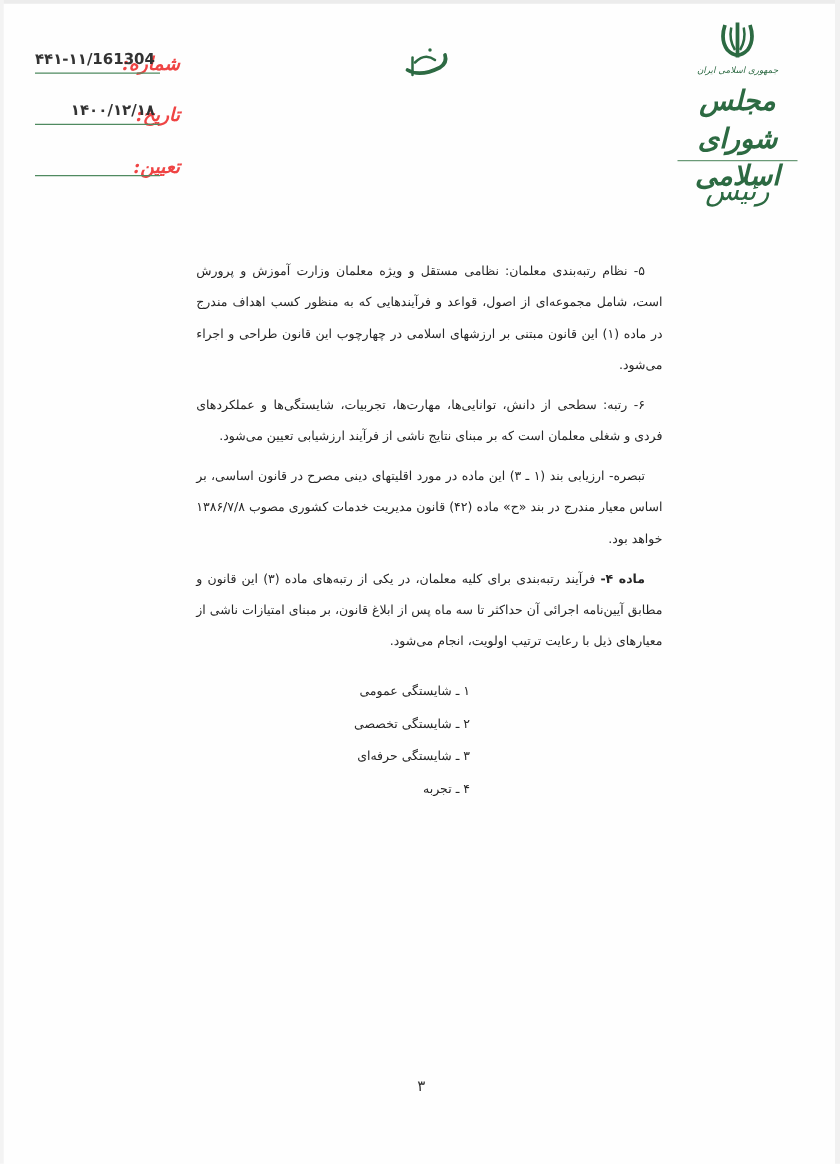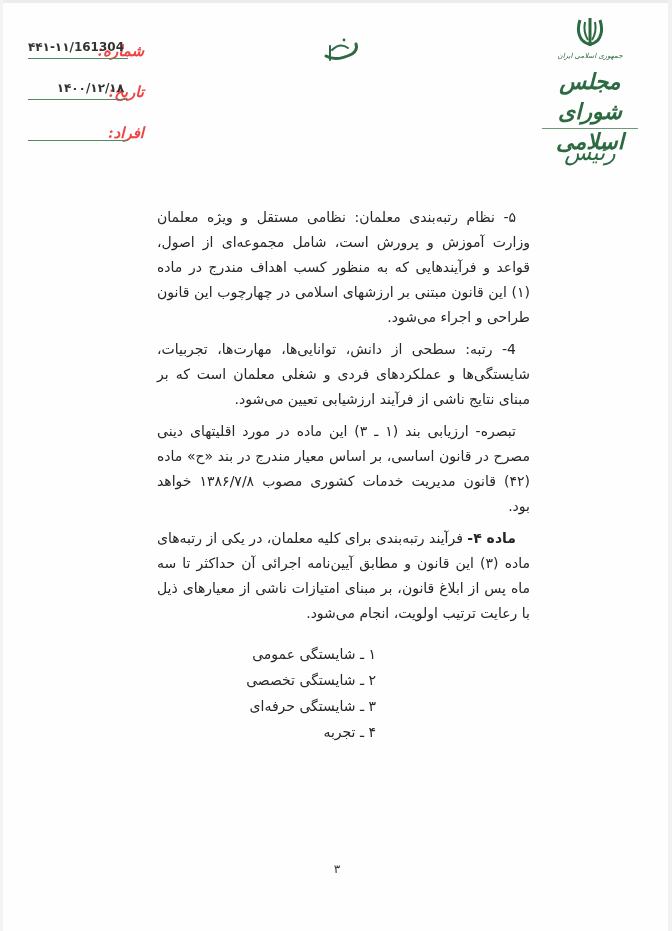--- a/index.html
+++ b/index.html
@@ -69,21 +69,21 @@
     position: absolute; left: 20px; width: 60px; top: 126px;
     text-align: center; font-size: 22px; color: #2c6a42;
     font-family: "DejaVu Serif", serif; font-style: italic; direction: rtl;
   }
 
   
   .body-text {
     position: absolute; left: 157px; top: 205px; width: 373px;
     direction: rtl; text-align: justify;
     font-family: "DejaVu Sans", sans-serif;
-    font-size: 14px; line-height: 25px; color: #262626;
+    font-size: 10px; line-height: 25px; color: #262626;
   }
   .para { margin: 0 0 7px 0; text-indent: 14px; }
   .para b { font-weight: bold; }
   .list { margin: 15px 0 4px 0; padding: 0; list-style: none; }
   .list li { padding-right: 154px; line-height: 26px; }
   .note-last { text-indent: 14px; margin: 4px 0 0 0; }
   .redmark { color: #c0392b; }
   .page-number {
     position: absolute; left: 330px; top: 862px; width: 14px;
     text-align: center; font-size: 12px; color: #333;
@@ -101,21 +101,21 @@
     <span class="meta-label">شماره:</span>
     <span class="meta-value">۴۴۱-۱۱/161304</span>
     <span class="meta-line"></span>
   </div>
   <div class="meta-row">
     <span class="meta-label">تاریخ:</span>
     <span class="meta-value">۱۴۰۰/۱۲/۱۸</span>
     <span class="meta-line"></span>
   </div>
   <div class="meta-row">
-    <span class="meta-label">افراد:</span>
+    <span class="meta-label">تعیین:</span>
     <span class="meta-value"></span>
     <span class="meta-line"></span>
   </div>
 </div>
 
 <div class="motto">
   <svg width="40" height="30" viewBox="0 0 40 30">
     <path d="M4 20 Q14 26 30 18 Q36 14 34 8" stroke="#2d6a43" stroke-width="3" fill="none" stroke-linecap="round"></path>
     <path d="M10 14 Q18 6 26 12" stroke="#2d6a43" stroke-width="2" fill="none" stroke-linecap="round"></path>
     <path d="M8 10 L8 24" stroke="#2d6a43" stroke-width="2" stroke-linecap="round"></path>
@@ -131,21 +131,21 @@
     <path d="M19 6 Q21 16 16 24" stroke="#2c6a42" stroke-width="2" fill="none"></path>
   </svg>
   <div class="logo-subtitle">جمهوری اسلامی ایران</div>
   <div class="logo-title">مجلس شورای اسلامی</div>
   <div class="logo-line"></div>
   <div class="logo-role">رئیس</div>
 </div>
 
 <div class="body-text">
   <p class="para">۵- نظام رتبه‌بندی معلمان: نظامی مستقل و ویژه معلمان وزارت آموزش و پرورش است، شامل مجموعه‌ای از اصول، قواعد و فرآیندهایی که به منظور کسب اهداف مندرج در ماده (۱) این قانون مبتنی بر ارزشهای اسلامی در چهارچوب این قانون طراحی و اجراء می‌شود.</p>
-  <p class="para">4- رتبه: سطحی از دانش، توانایی‌ها، مهارت‌ها، تجربیات، شایستگی‌ها و عملکردهای فردی و شغلی معلمان است که بر مبنای نتایج ناشی از فرآیند ارزشیابی تعیین می‌شود.</p>
+  <p class="para">۶- رتبه: سطحی از دانش، توانایی‌ها، مهارت‌ها، تجربیات، شایستگی‌ها و عملکردهای فردی و شغلی معلمان است که بر مبنای نتایج ناشی از فرآیند ارزشیابی تعیین می‌شود.</p>
   <p class="para">تبصره- ارزیابی بند (۱ ـ ۳) این ماده در مورد اقلیتهای دینی مصرح در قانون اساسی، بر اساس معیار مندرج در بند «ح» ماده (۴۲) قانون مدیریت خدمات کشوری مصوب ۱۳۸۶/۷/۸ خواهد بود.</p>
   <p class="para"><b>ماده ۴-</b><span> فرآیند رتبه‌بندی برای کلیه معلمان، در یکی از رتبه‌های ماده (۳) این قانون و مطابق آیین‌نامه اجرائی آن حداکثر تا سه ماه پس از ابلاغ قانون، بر مبنای امتیازات ناشی از معیارهای ذیل با رعایت ترتیب اولویت، انجام می‌شود.</span></p>
   <ul class="list">
     <li>۱ ـ شایستگی عمومی</li>
     <li>۲ ـ شایستگی تخصصی</li>
     <li>۳ ـ شایستگی حرفه‌ای</li>
     <li>۴ ـ تجربه</li>
   </ul>
 </div>
 

